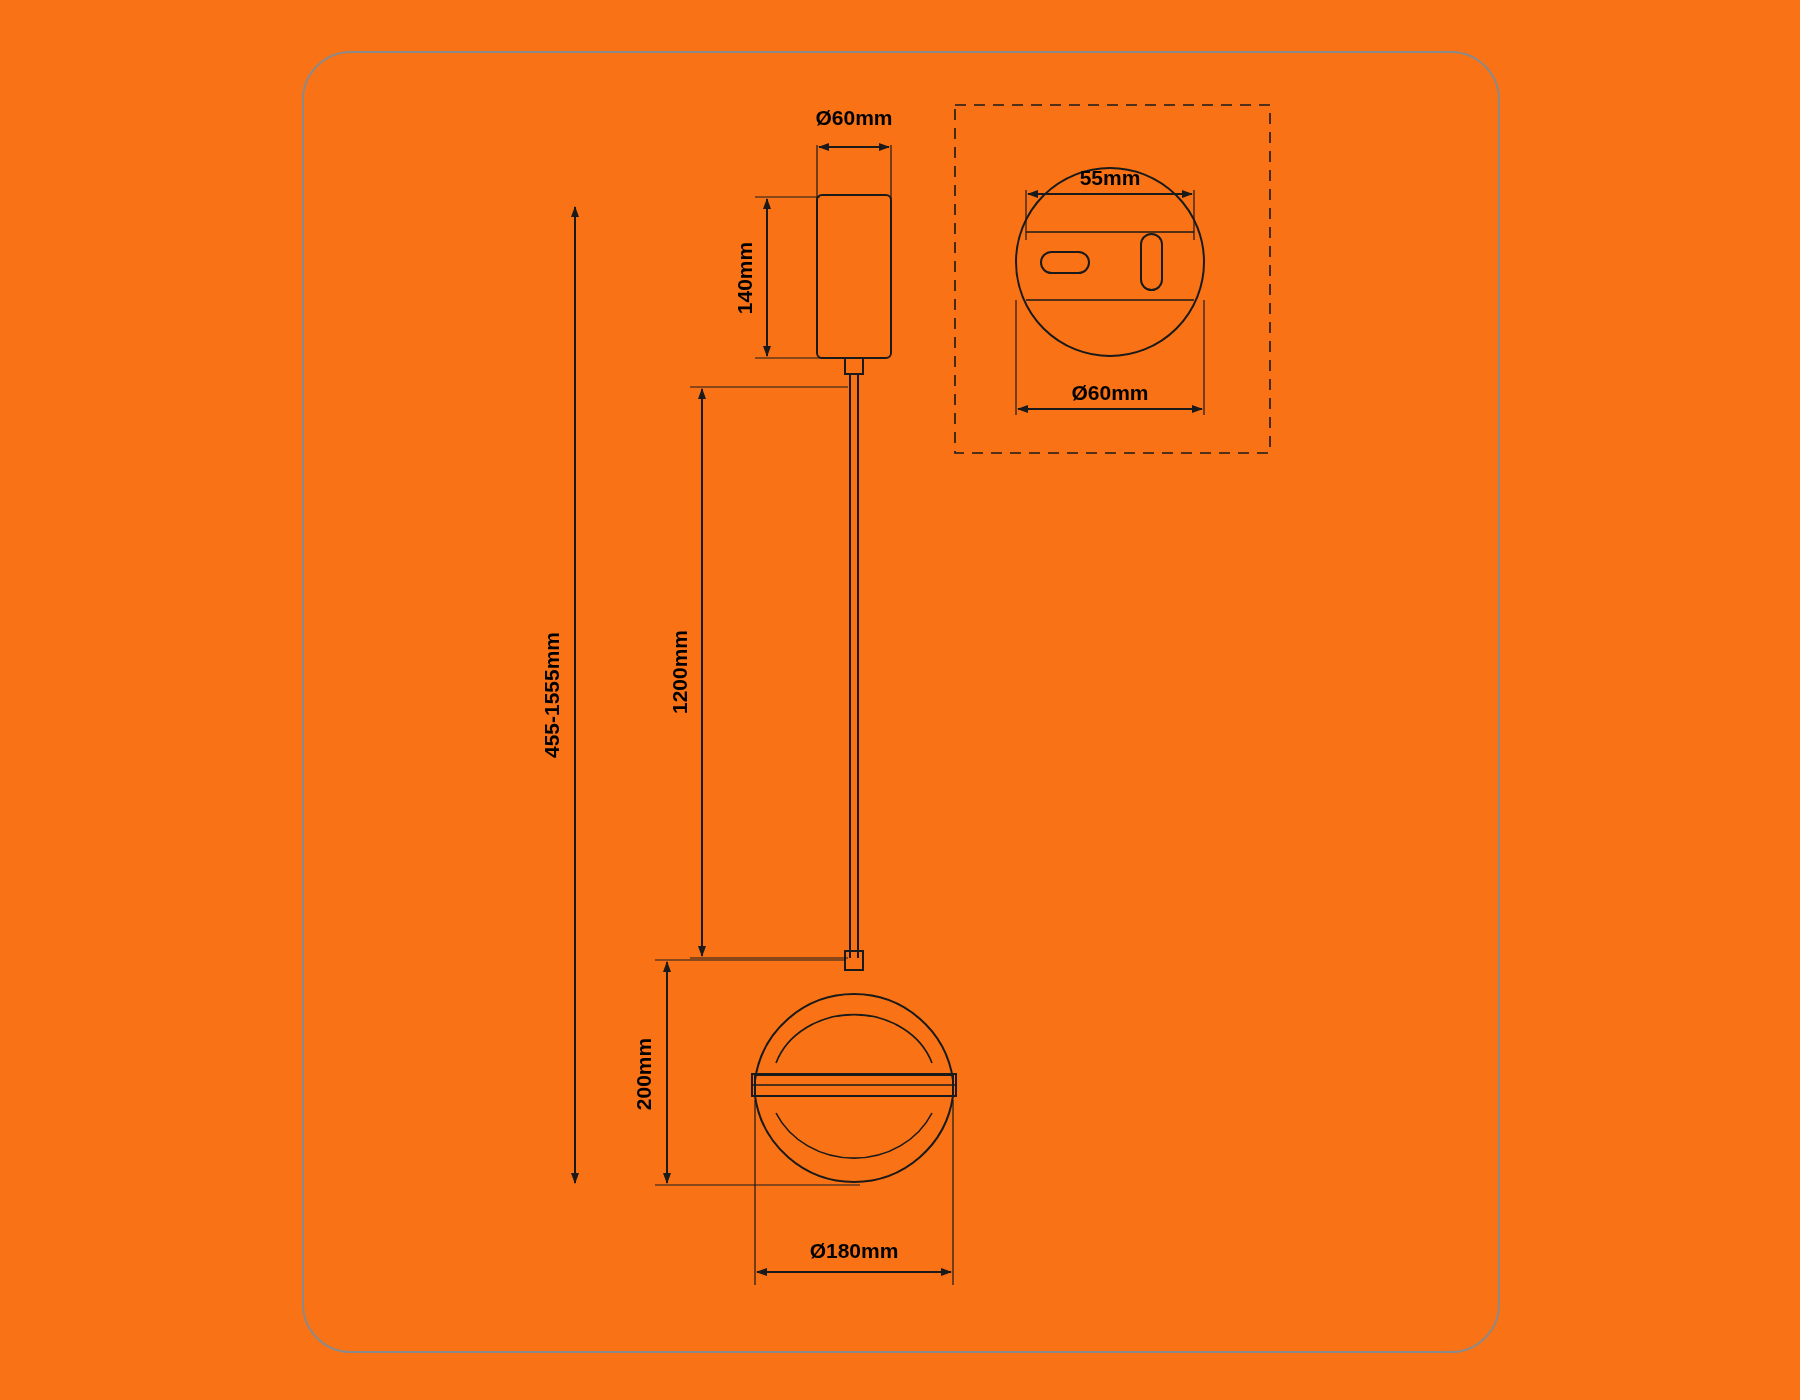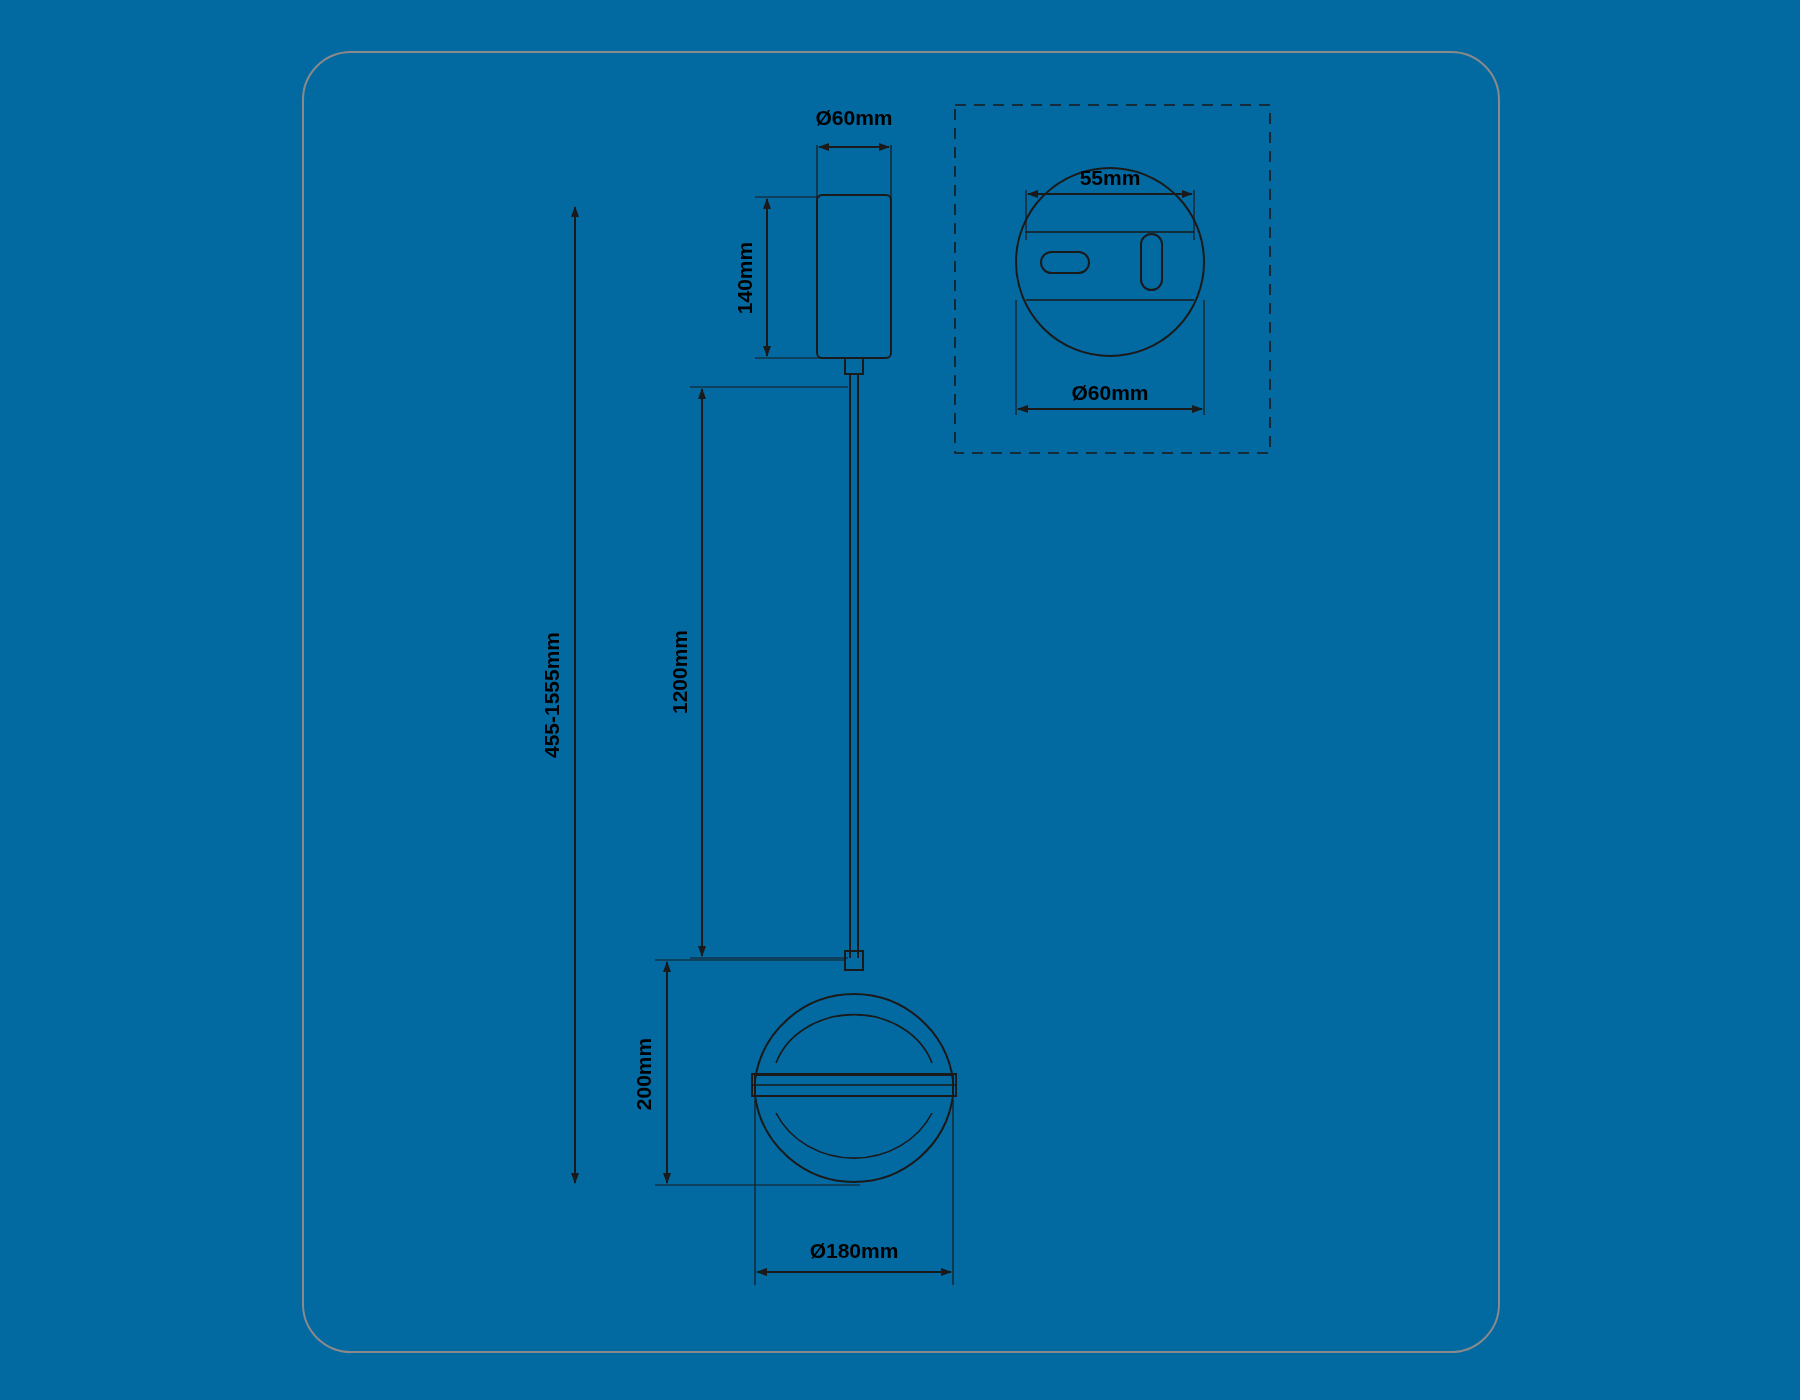--- a/index.html
+++ b/index.html
@@ -10,21 +10,21 @@
   body {
     width: 1800px;
     height: 1400px;
     font-family: "Liberation Sans", sans-serif;
     overflow: hidden;
   }
   #sheet {
     position: relative;
     width: 1800px;
     height: 1400px;
-    background: #0369a1;
+    background: #f97316;
   }
   #sheet svg {
     position: absolute;
     top: 0;
     left: 0;
   }
   .dim-label {
     font-family: "Liberation Sans", sans-serif;
     font-weight: bold;
     font-size: 21px;

